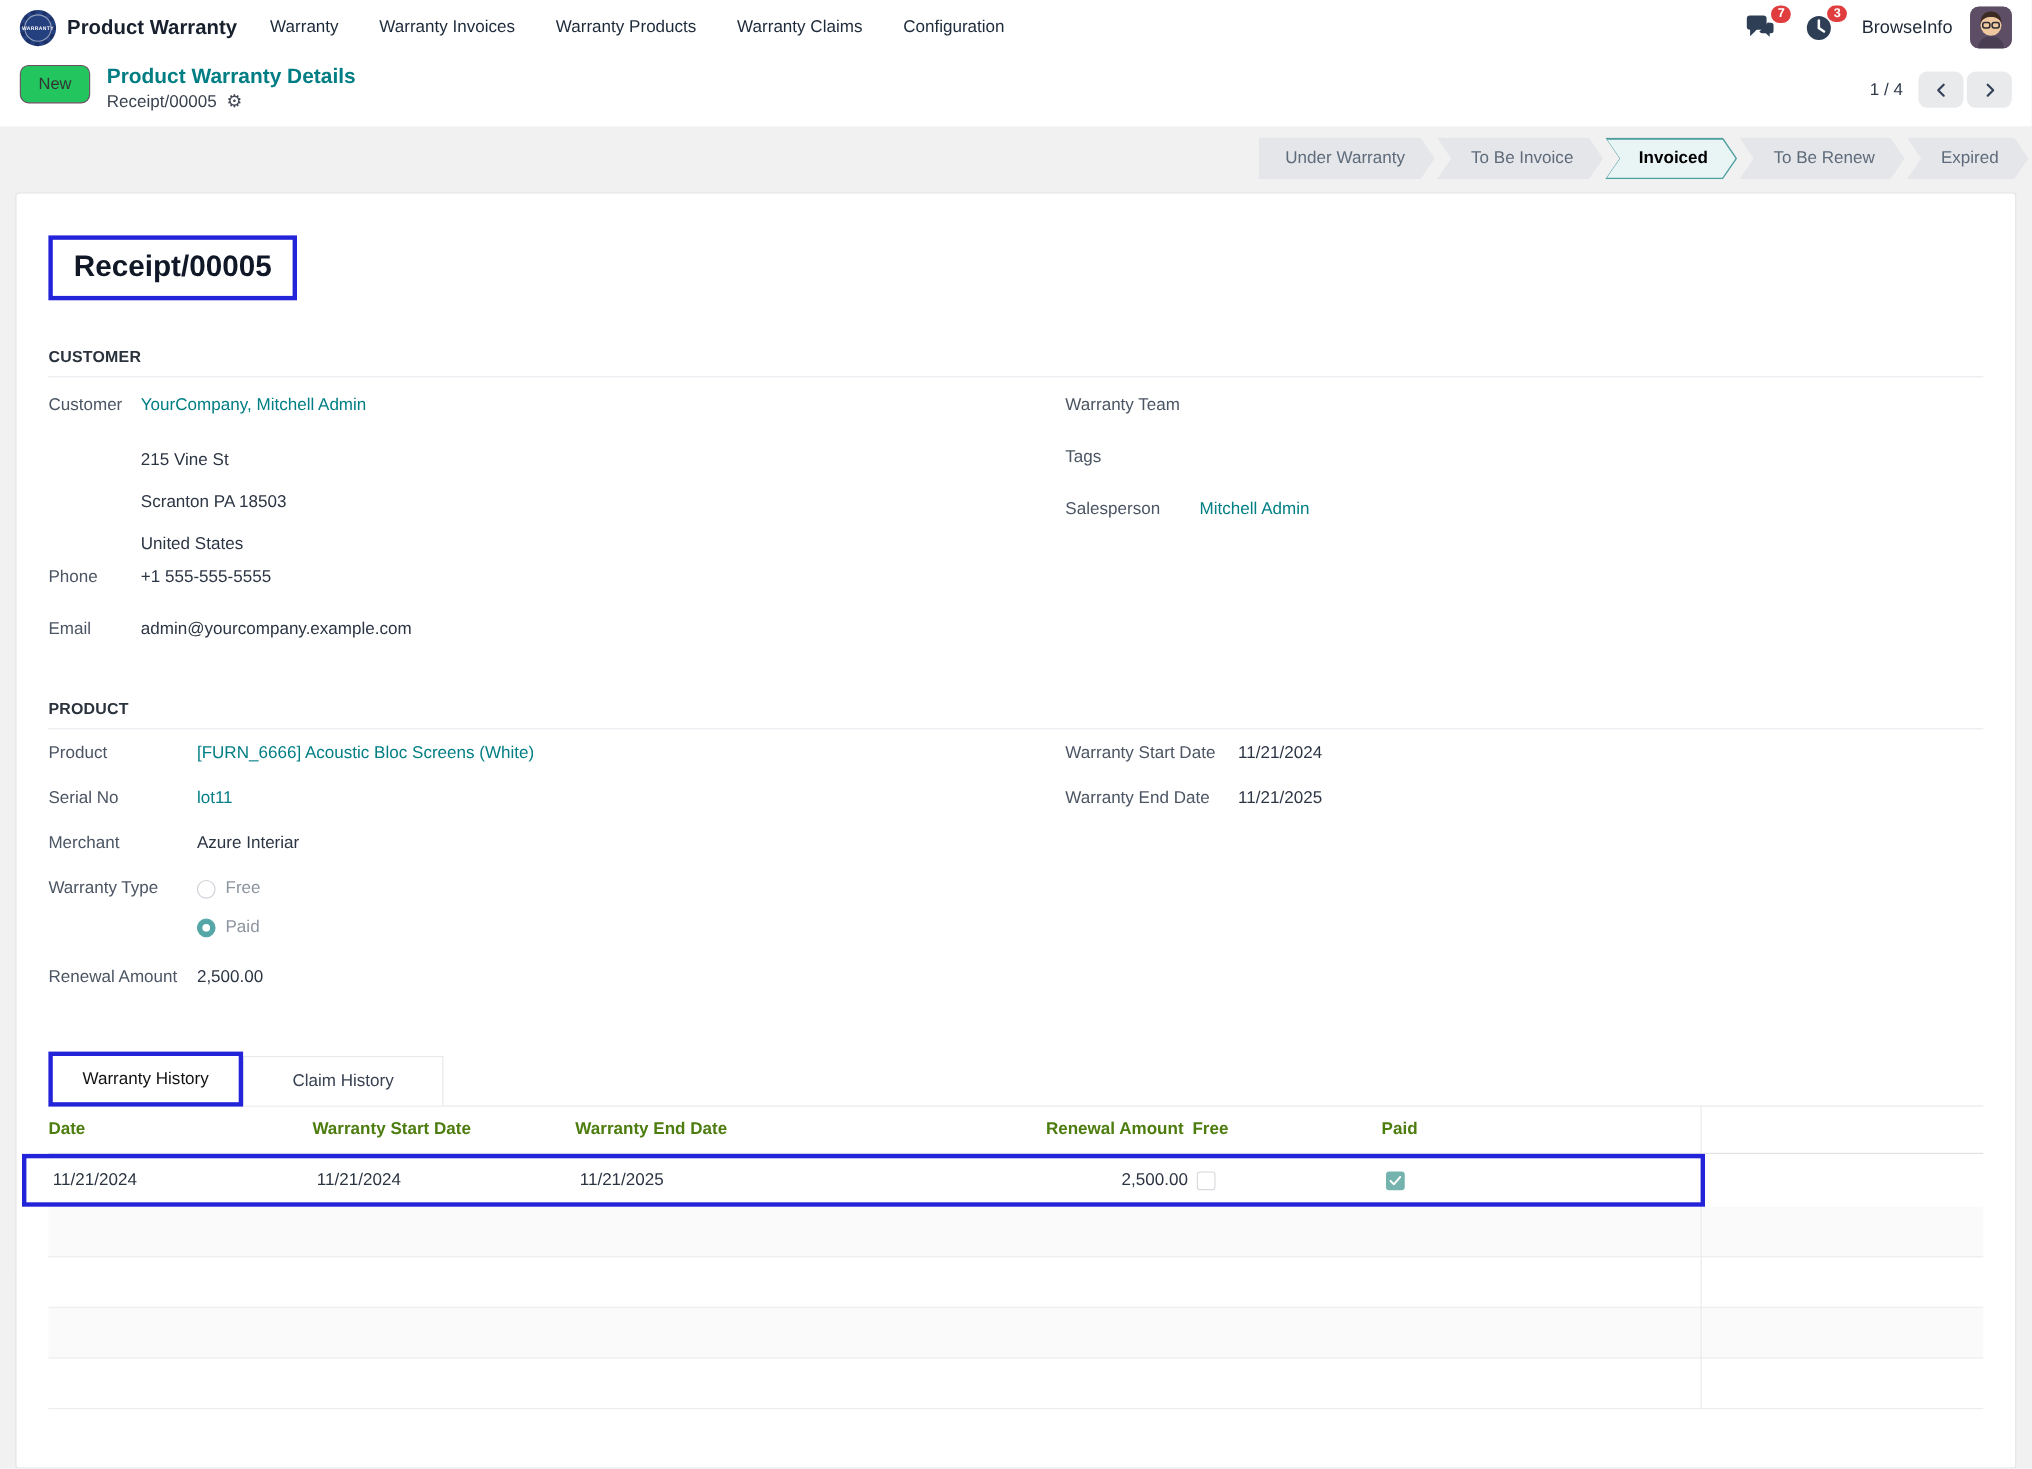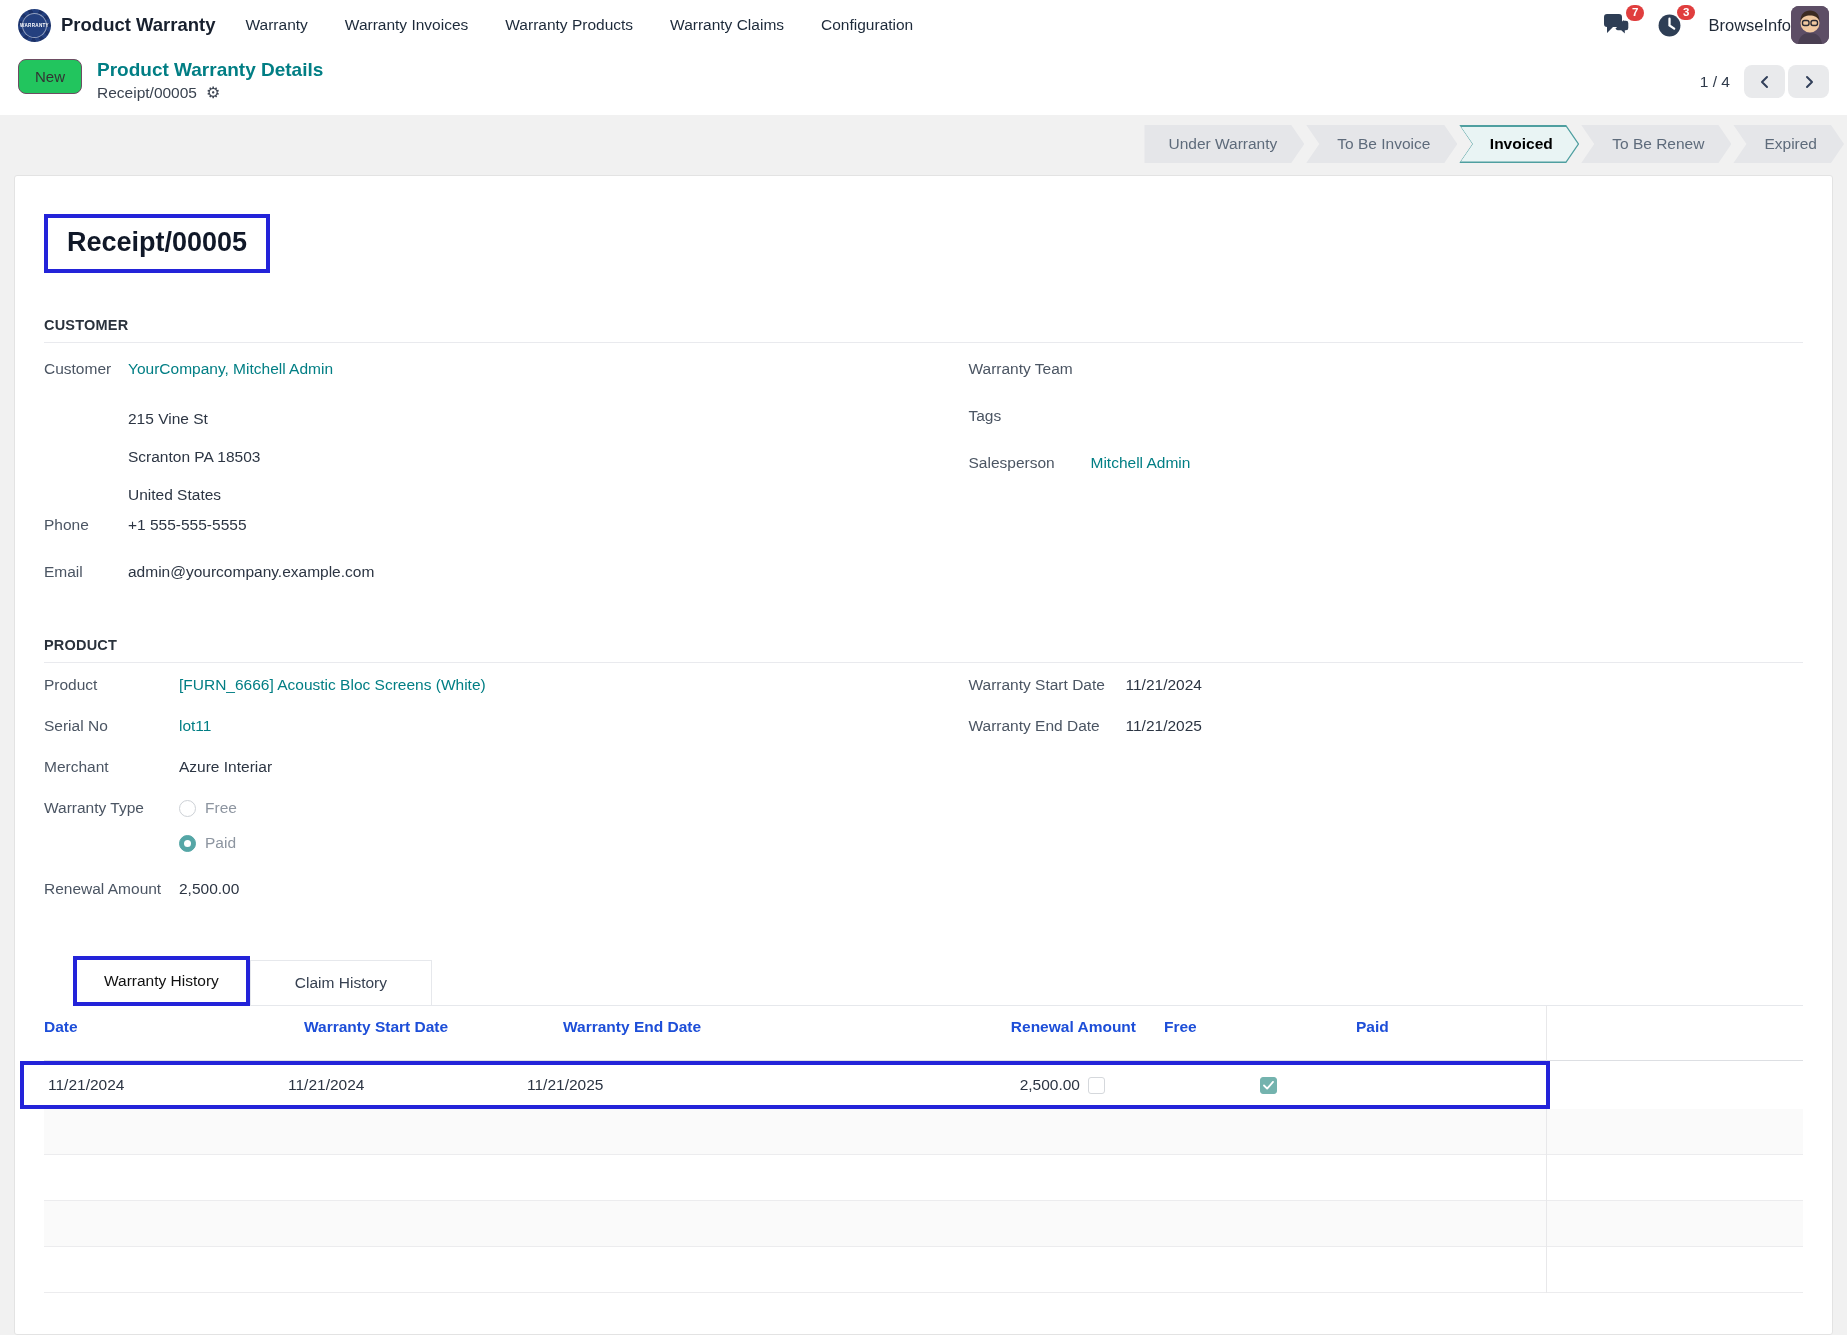--- a/index.html
+++ b/index.html
@@ -15,21 +15,21 @@
   .logo-inner { width:25px; height:25px; border-radius:50%; background:#24407f;
                 border:1px solid rgba(255,255,255,.5); color:#fff; font-size:4.6px;
                 font-weight:700; display:flex; align-items:center; justify-content:center; letter-spacing:.3px; }
   .brand-name { font-size:18.5px; font-weight:700; color:#18202e; }
   .nav { display:flex; gap:37px; font-size:15.5px; color:#1d2a3a; }
   .nav-item { cursor:pointer; }
   .topbar-right { margin-left:auto; display:flex; align-items:center; gap:26px; }
   .icon-wrap { position:relative; cursor:pointer; display:flex; }
   .badge { position:absolute; top:-8px; right:-13px; background:#e03e3e; color:#fff;
            font-size:11.5px; font-weight:700; border-radius:10px; padding:2px 6px; line-height:1; }
-  .user { display:flex; align-items:center; cursor:pointer; }
+  .user { display:flex; align-items:center; gap:16px; cursor:pointer; }
   .user-name { font-size:16.5px; color:#1f2937; }
   .avatar { width:38px; height:38px; border-radius:8px; overflow:hidden; background:#5d4e66; }
 
   
   .crumb-row { background:#fff; padding:9px 18px 13px; display:flex; align-items:flex-start; }
   .btn-new { border:1px solid #6e4d63; border-radius:8px; padding:8px 16px; font-size:15px;
              color:#333; background:#22c55e; cursor:pointer; }
   .crumbs { margin-left:15px; }
   .crumb-parent { color:#017e84; font-weight:700; font-size:19px; cursor:pointer; }
   .crumb-current { color:#3a4350; font-size:15.5px; display:flex; gap:9px; align-items:center; margin-top:3px; }
@@ -74,31 +74,31 @@
   .radio-stack { display:flex; flex-direction:column; gap:17px; }
   .radio-opt { display:flex; align-items:center; gap:9px; cursor:pointer; }
   .radio { width:17px; height:17px; border-radius:50%; background:#fff; border:1px solid #cdd1d6; position:relative; }
   .radio.checked { background:#55a6a6; border-color:#55a6a6; }
   .radio.checked::after { content:""; position:absolute; width:7px; height:7px; background:#fff;
                           border-radius:50%; top:4px; left:4px; }
   .radio-label { color:#8d95a0; }
   .renewal-row { margin-top:28px; }
 
   
-  .tabs { display:flex; align-items:flex-end; margin-top:46px; border-bottom:1px solid #e6e8ec;margin-left:29px; }
+  .tabs { display:flex; align-items:flex-end; margin-top:46px; border-bottom:1px solid #e6e8ec; }
   .tab-active-box { border:4px solid #2323d9; background:#fff; margin-bottom:-1px; padding:12px 27px;
                     font-size:15.5px; color:#111; position:relative; z-index:2; cursor:pointer; }
   .tab { border:1px solid #e6e8ec; border-bottom:none; padding:13px 44px; font-size:15.5px;
          color:#374151; background:#fff; cursor:pointer; }
 
   .history { position:relative; }
   .vline { position:absolute; top:0; bottom:0; left:1502px; width:1px; background:#e8e8ea; }
   .thead { display:grid; grid-template-columns:240px 239px 300px 253px 180px 290px 1fr;
-           padding:12px 0 24px; font-weight:700; color:#1d4ed8; font-size:15.5px;
-           border-bottom:1px solid #dddfe3;gap:20px; }
+           padding:12px 0 12px; font-weight:700; color:#4d7c0f; font-size:15.5px;
+           border-bottom:1px solid #dddfe3; }
   .thead .num { text-align:right; }
   .thead .pad { padding-left:8px; }
   .row-box { border:4px solid #2323d9; position:relative; left:-24px; width:1530px; background:#fff; }
   .trow { display:grid; grid-template-columns:240px 239px 300px 253px 180px 1fr; align-items:center;
           height:40px; font-size:15.5px; color:#2b3442; padding-left:24px; cursor:pointer; }
   .trow .num { text-align:right; }
   .trow .pad { padding-left:8px; }
   .checkbox { width:17px; height:17px; border:1px solid #d5d8dc; border-radius:3px; background:#fff;
               display:flex; align-items:center; justify-content:center; }
   .checkbox.checked { background:#74b3ae; border-color:#74b3ae; }

